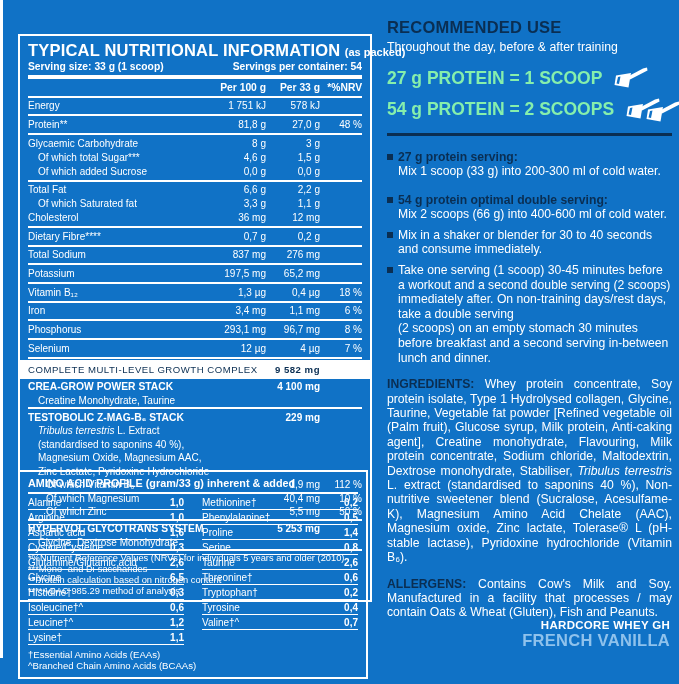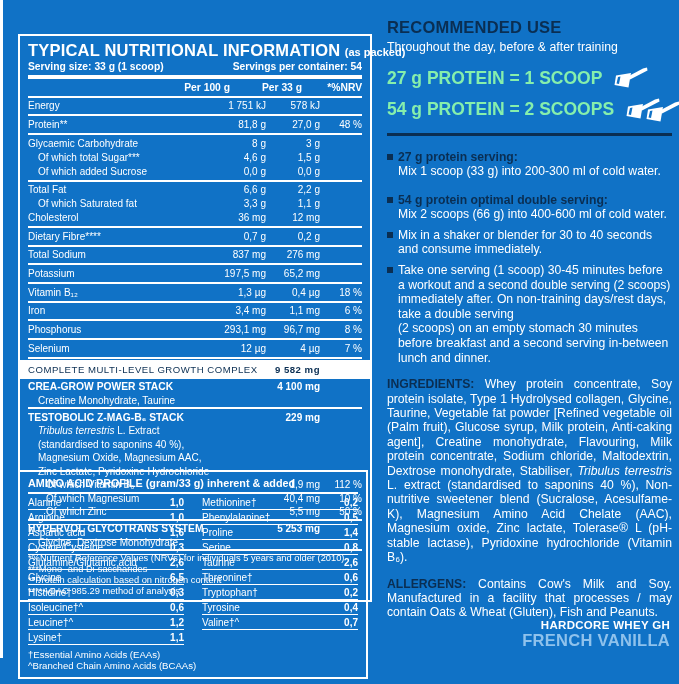--- a/index.html
+++ b/index.html
@@ -16,21 +16,21 @@
     position:absolute; left:18px; top:34px; width:354px;
     border:2px solid #fff; padding:5px 8px 4px;
   }
   .n-titlebar { white-space:nowrap; }
   .n-title { font-size:16.5px; font-weight:bold; letter-spacing:0.2px; }
   .n-title-suffix { font-size:11px; font-weight:bold; }
   .n-serving { display:flex; justify-content:space-between; font-size:10.3px; font-weight:bold; margin-top:1px;gap:6px; }
   .n-bar { height:4px; background:#fff; margin:3px 0 2px; }
   .n-row { display:grid; grid-template-columns:1fr 66px 54px 42px; font-size:10px; line-height:11.5px; padding:1.2px 0; align-items:baseline; }
   .n-row .v { text-align:right; }
-  .n-head { font-weight:bold; border-bottom:2.5px solid #fff; padding-bottom:2.5px; margin-bottom:1px; font-size:10.3px;gap:18px; }
+  .n-head { font-weight:bold; border-bottom:2.5px solid #fff; padding-bottom:2.5px; margin-bottom:1px; font-size:10.3px; }
   .sep { border-bottom:2px solid #fff; padding-bottom:2.5px; margin-bottom:1.5px; }
   .indent .nm { padding-left:10px; }
 
   .x-row { display:grid; grid-template-columns:1fr 54px 42px; font-size:10px; line-height:11.5px; padding:1px 0; align-items:baseline; }
   .x-row .v { text-align:right; font-weight:bold; }
   .t-white { background:#fff; color:#0a2e52; margin:1.5px -8px; padding:3.5px 8px; letter-spacing:0.5px; font-size:9.6px; }
   .t-stack .nm { font-weight:bold; font-size:10.3px; }
   .t-sub .nm { padding-left:10px; }
   .t-sub .v { font-weight:normal; }
   .t-ofwhich .nm { padding-left:18px; }

